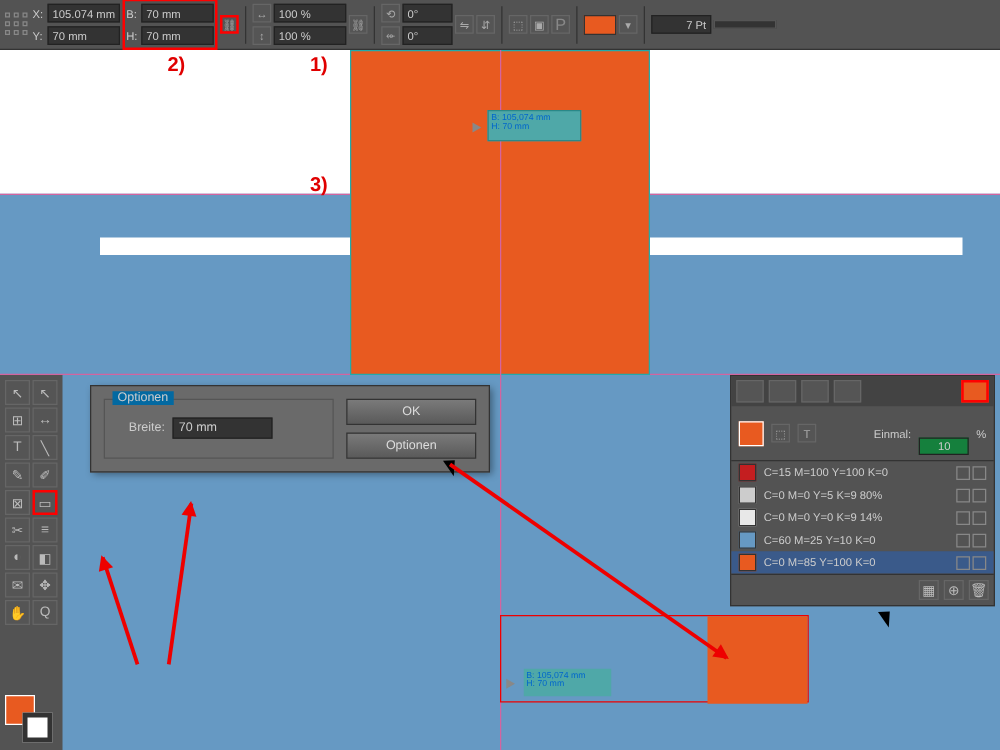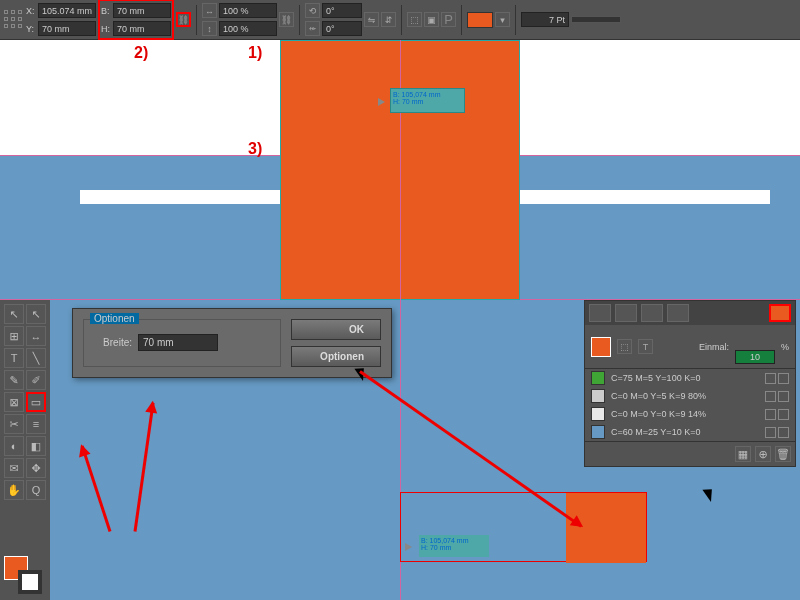--- a/index.html
+++ b/index.html
@@ -30,21 +30,21 @@
 .strokebox { position:absolute; left:14px; top:14px; width:24px; height:24px; background:#fff; border:4px solid #333; }
 .dialog { position:absolute; left:72px; top:308px; width:320px; background:#6a6a6a; border:1px solid #333; box-shadow:2px 2px 6px rgba(0,0,0,.4); }
 .dlg-title { background:#7a7a7a; padding:4px 8px; color:#ddd; font-size:11px; }
 .dlg-body { padding:10px; display:flex; gap:10px; }
 .dlg-opts { flex:1; border:1px solid #555; padding:8px; position:relative; }
 .dlg-row { display:flex; align-items:center; margin:6px 0; gap:6px; }
 .dlg-label { color:#ccc; font-size:10px; width:40px; text-align:right; }
 .dlg-input { background:#333; border:1px solid #222; color:#ccc; font-size:10px; padding:2px 4px; width:80px; }
 .dlg-input.focus { border:1px solid #4a90d9; box-shadow:0 0 2px #4a90d9; }
 .dlg-btns { display:flex; flex-direction:column; gap:6px; }
-.dlg-btn { background:linear-gradient(#7a7a7a,#5a5a5a); border:1px solid #333; color:#ddd; font-size:10px; padding:4px 16px; width:90px; text-align:right;font-weight:bold; }
+.dlg-btn { background:linear-gradient(#7a7a7a,#5a5a5a); border:1px solid #333; color:#ddd; font-size:10px; padding:4px 16px; width:104px; text-align:center; }
 .swatches { position:absolute; right:4px; top:300px; width:212px; background:#535353; border:1px solid #333; }
 .sw-tabs { height:24px; background:#434343; display:flex; align-items:center; padding:0 4px; gap:4px; }
 .sw-tab { width:22px; height:18px; background:#555; border:1px solid #666; }
 .sw-head { display:flex; align-items:center; padding:4px 6px; gap:6px; color:#ccc; font-size:9px; border-bottom:1px solid #333; }
 .sw-fill { width:20px; height:20px; background:#e85a20; border:1px solid #fff; }
 .sw-tint { background:#15803d; border:1px solid #222; color:#ccc; width:40px; font-size:9px; padding:1px 14px;margin-top:21px; }
 .sw-list { max-height:160px; overflow:hidden; }
 .sw-row { display:flex; align-items:center; padding:2px 6px; gap:6px; font-size:9px; color:#ccc; }
 .sw-row.sel { background:#3a5a8a; }
 .sw-chip { width:14px; height:14px; border:1px solid #333; flex-shrink:0; }
@@ -231,22 +231,22 @@
   <div class="sw-head">
     <div class="sw-fill"></div>
     <div class="tbicon">⬚</div>
     <div class="tbicon">T</div>
     <span style="flex:1;text-align:right">Einmal:</span>
     <input class="sw-tint" value="100" style="">
     <span>%</span>
   </div>
   <div class="sw-list" id="swlist">
       <div class="sw-row">
-        <span class="sw-chip" style="background:#3fa535"></span>
-        <span class="sw-name">C=75 M=5 Y=100 K=0</span>
+        <span class="sw-chip" style="background:#c41e20"></span>
+        <span class="sw-name">C=15 M=100 Y=100 K=0</span>
         <span class="sw-icons">
           <span class="sw-icon"></span>
           <span class="sw-icon"></span>
         </span>
       </div>
       <div class="sw-row">
         <span class="sw-chip" style="background:#cccccc"></span>
         <span class="sw-name">C=0 M=0 Y=5 K=9 80%</span>
         <span class="sw-icons">
           <span class="sw-icon"></span>
@@ -257,20 +257,28 @@
         <span class="sw-chip" style="background:#e8e8e8"></span>
         <span class="sw-name">C=0 M=0 Y=0 K=9 14%</span>
         <span class="sw-icons">
           <span class="sw-icon"></span>
           <span class="sw-icon"></span>
         </span>
       </div>
       <div class="sw-row">
         <span class="sw-chip" style="background:#6699c3"></span>
         <span class="sw-name">C=60 M=25 Y=10 K=0</span>
+        <span class="sw-icons">
+          <span class="sw-icon"></span>
+          <span class="sw-icon"></span>
+        </span>
+      </div>
+      <div class="sw-row sel">
+        <span class="sw-chip" style="background:#e85a20"></span>
+        <span class="sw-name">C=0 M=85 Y=100 K=0</span>
         <span class="sw-icons">
           <span class="sw-icon"></span>
           <span class="sw-icon"></span>
         </span>
       </div>
     </div>
   <div class="sw-foot">
     <div class="tool">▦</div>
     <div class="tool">⊕</div>
     <div class="tool">🗑</div>

